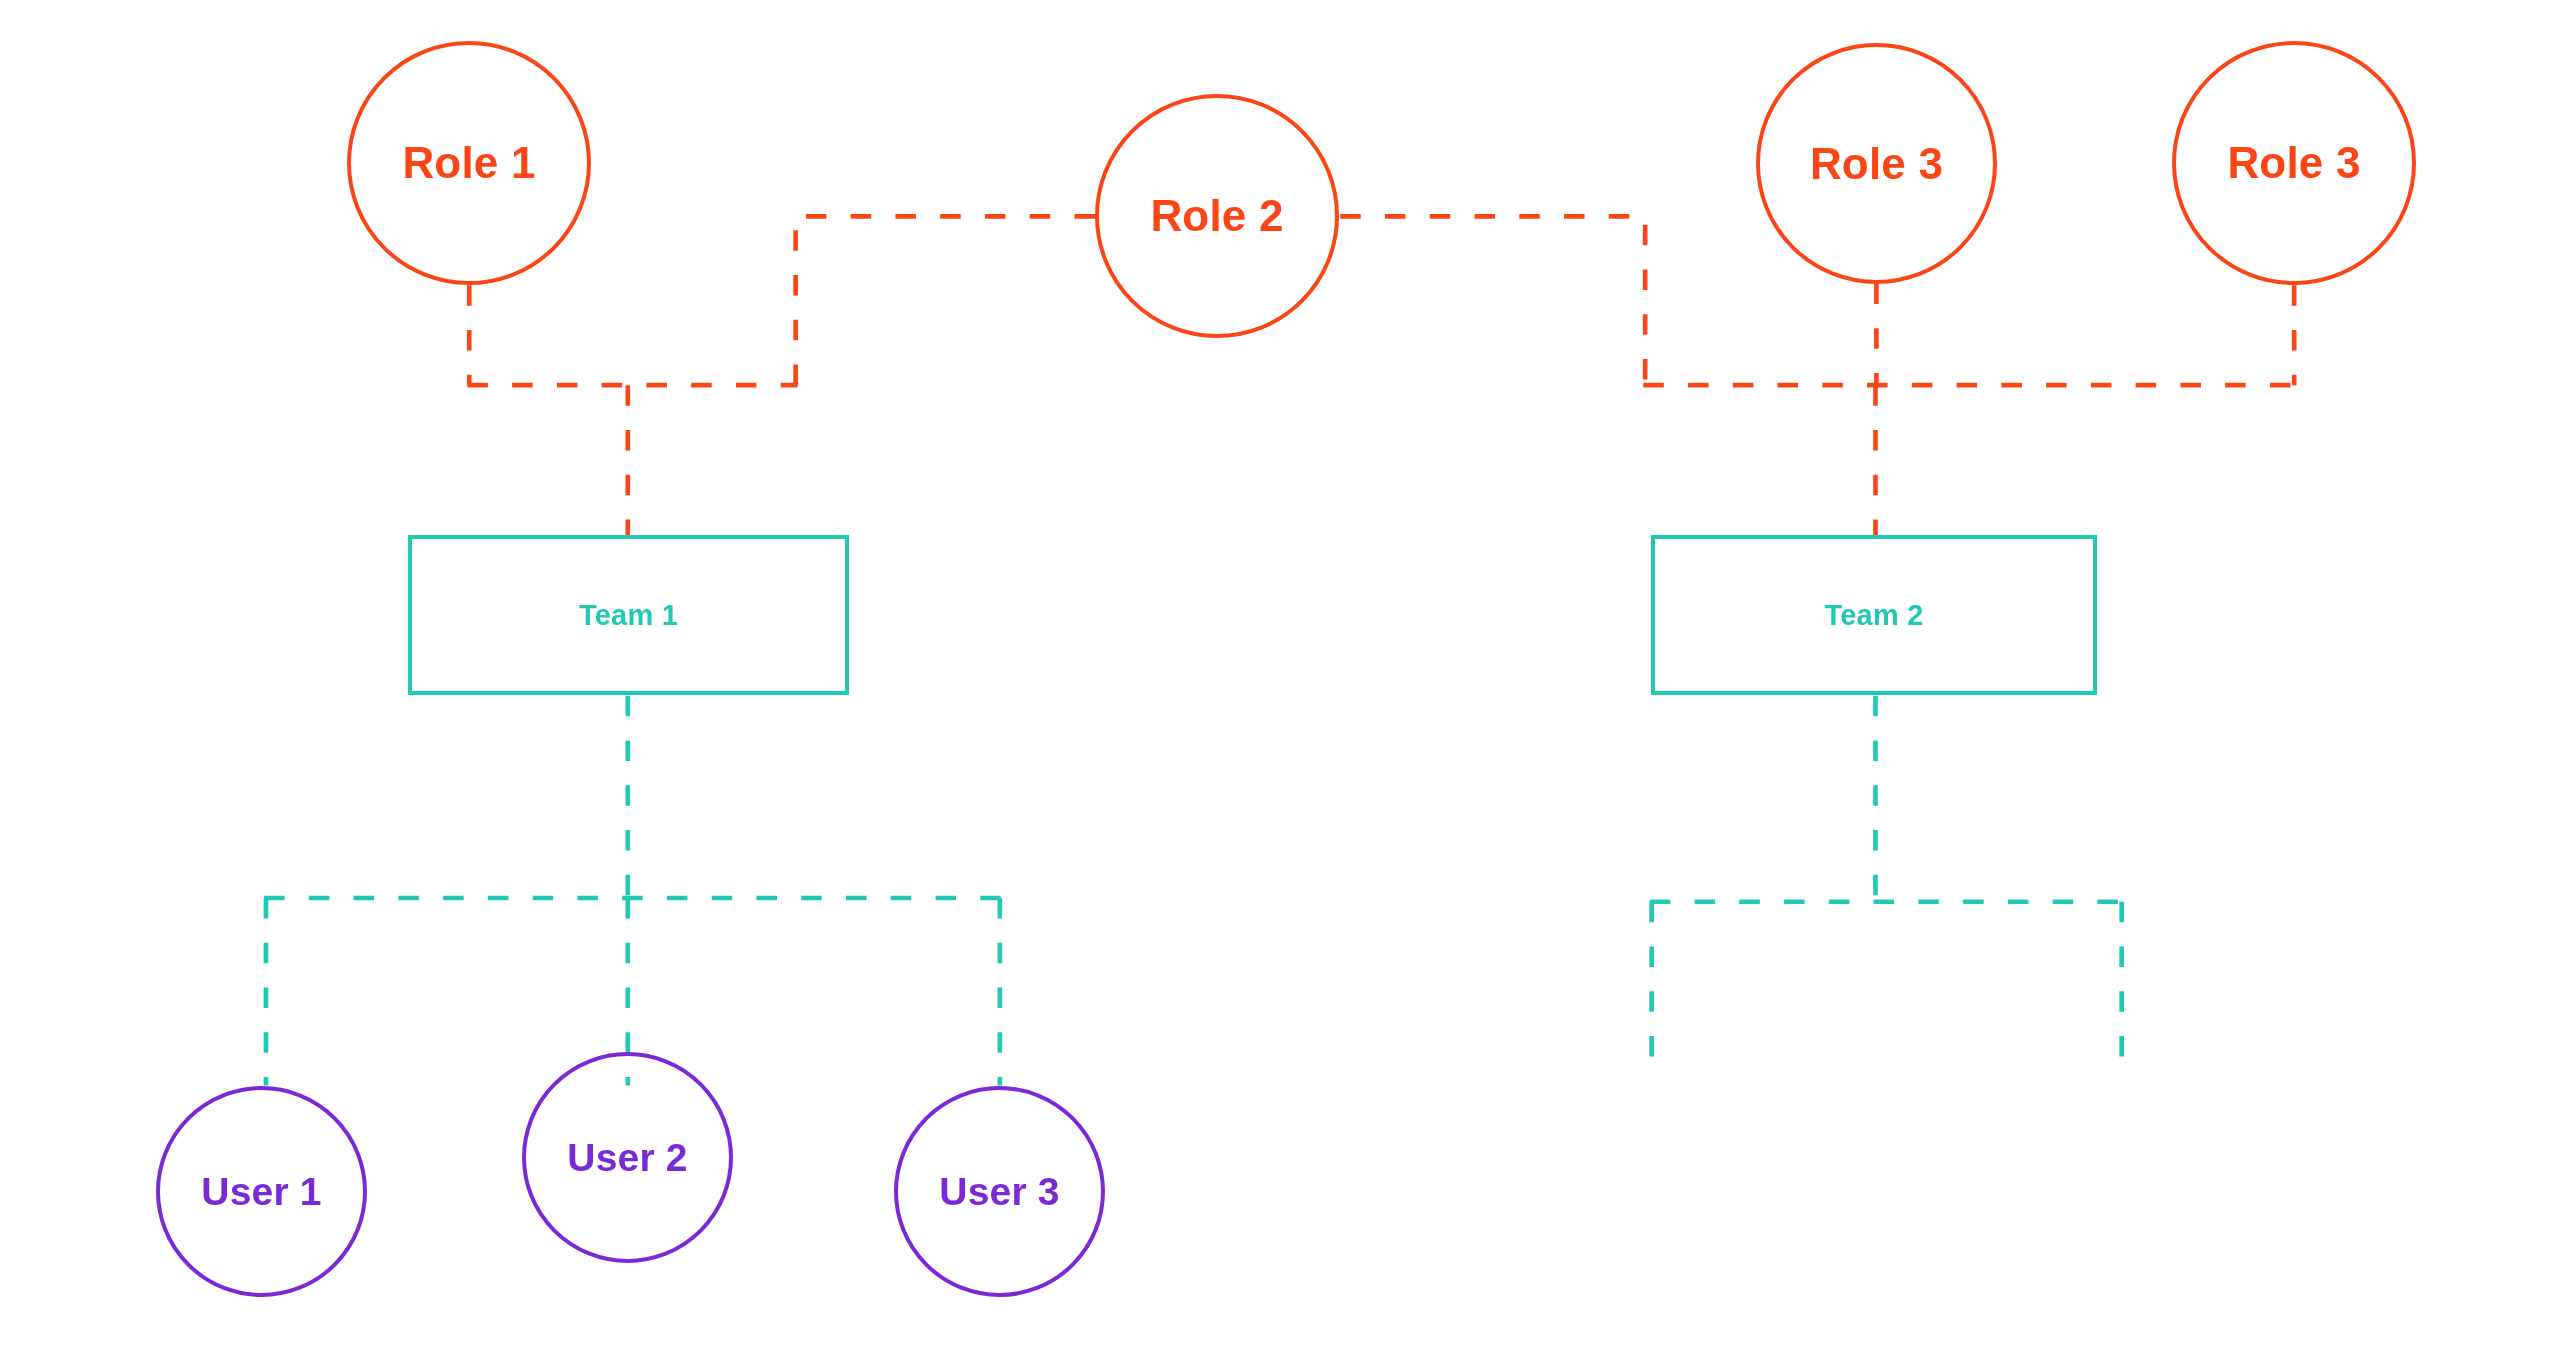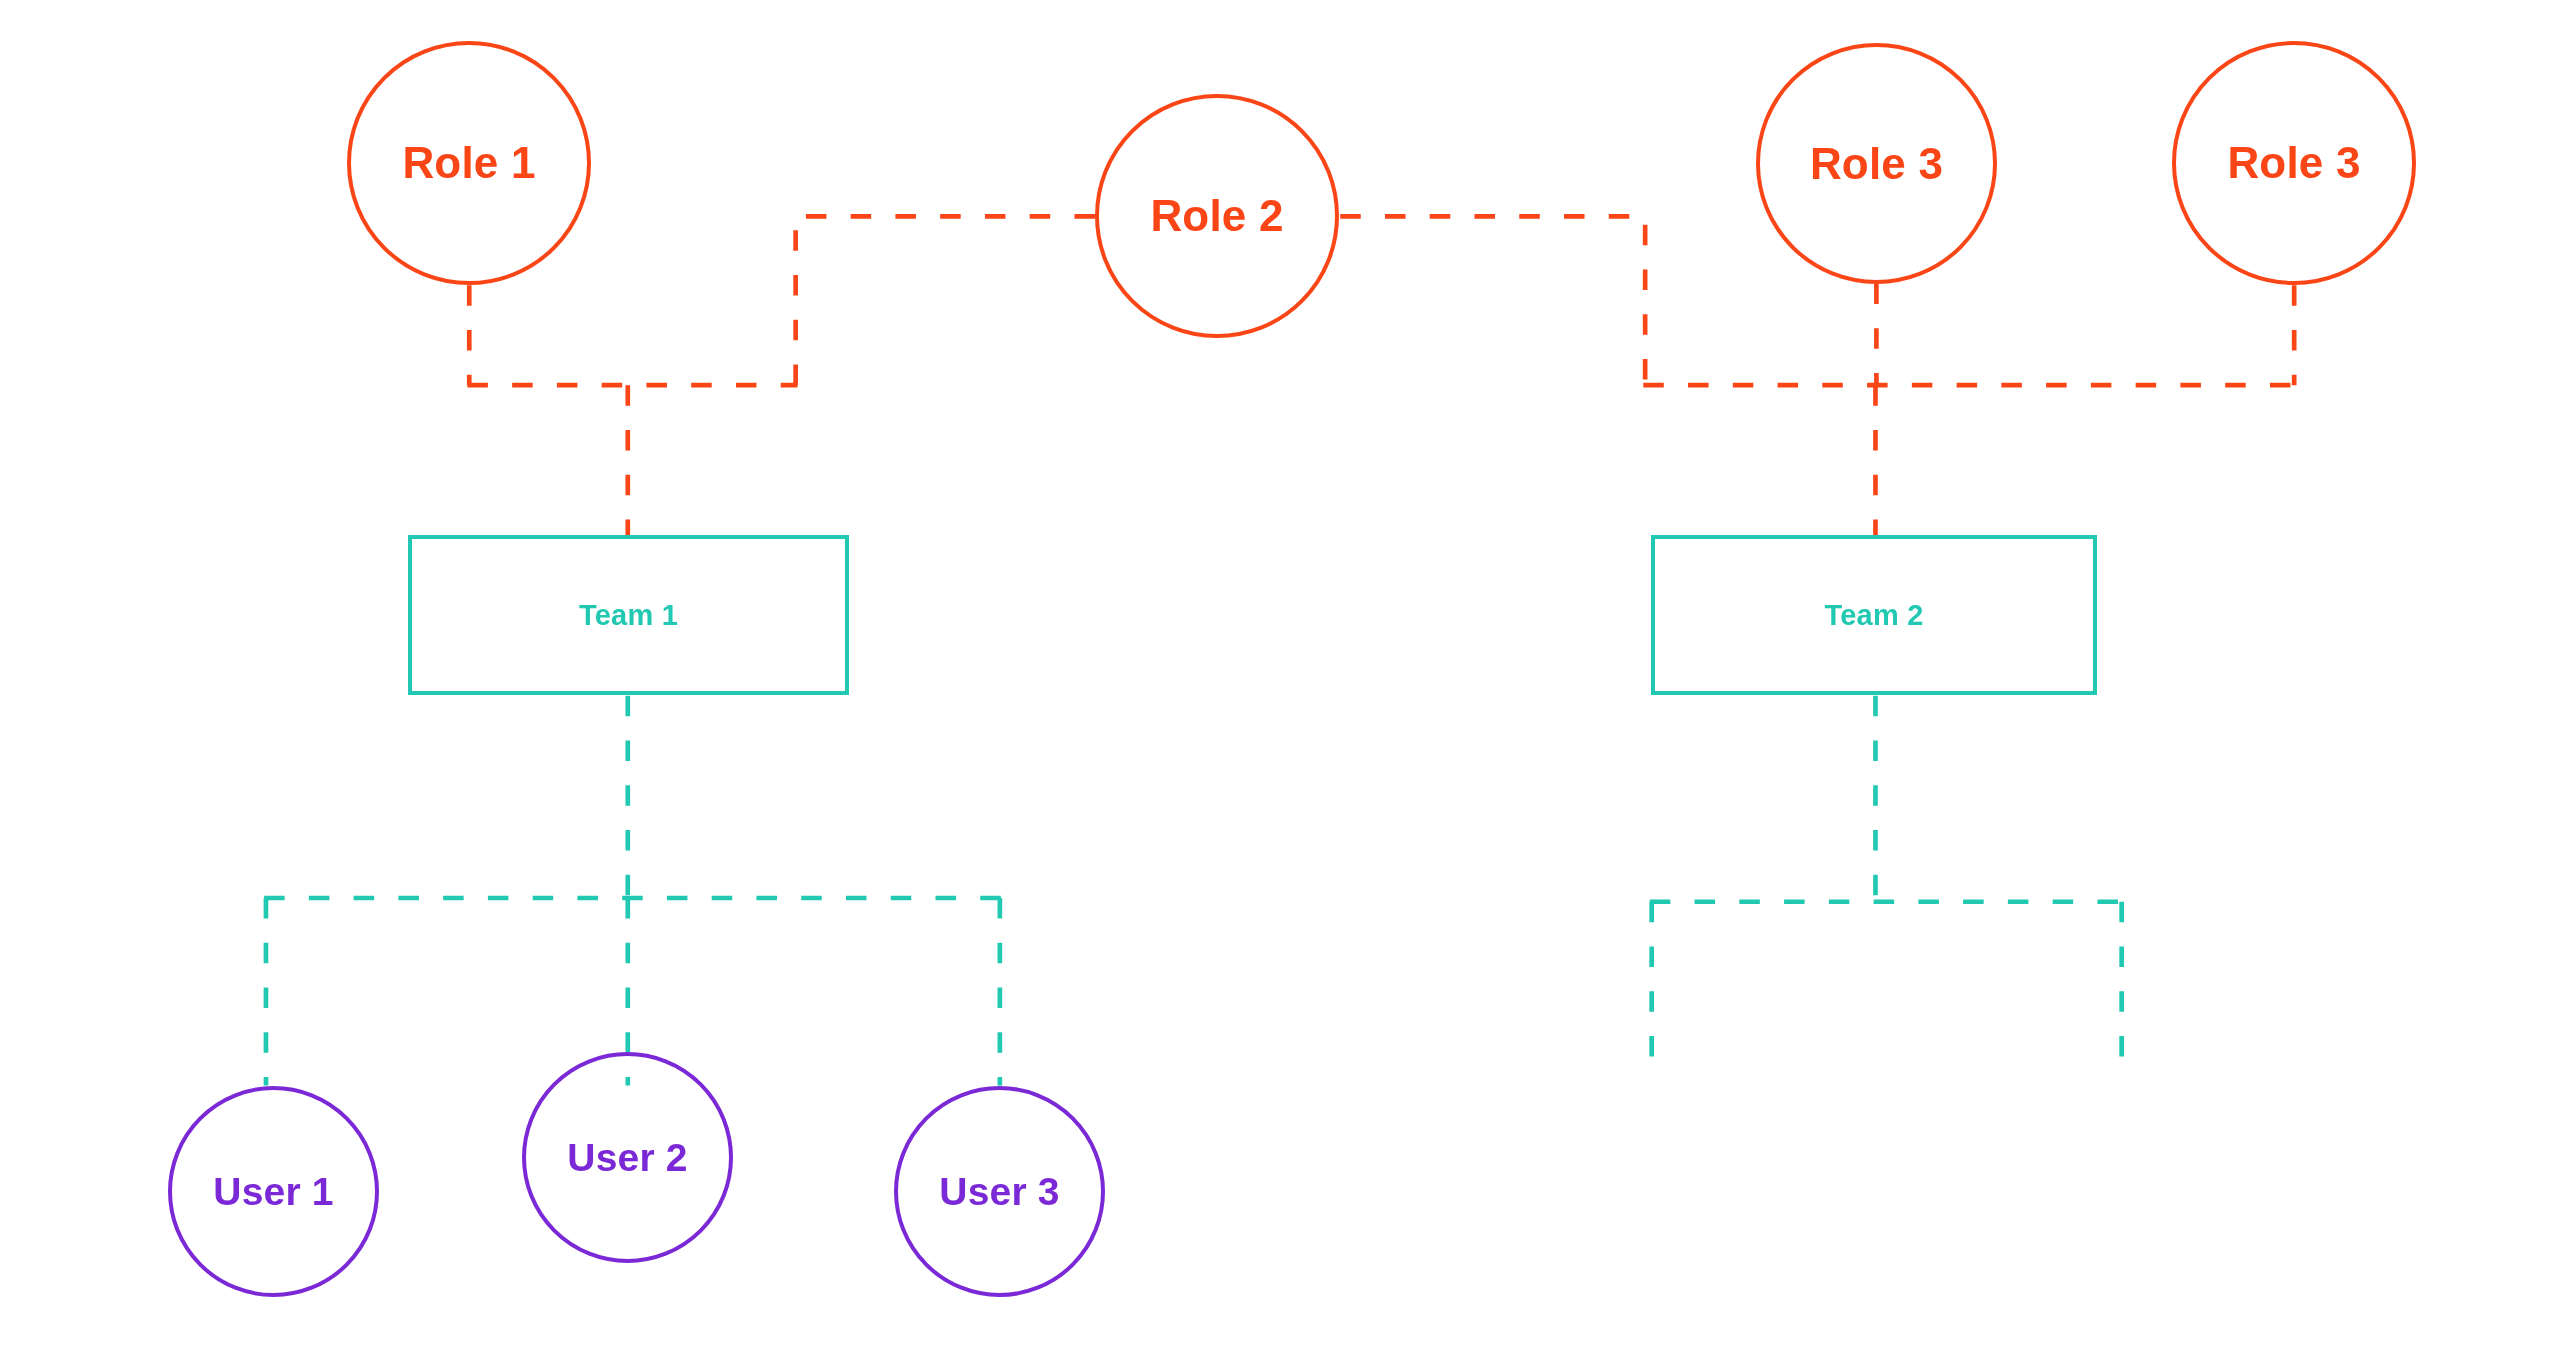--- a/index.html
+++ b/index.html
@@ -116,21 +116,21 @@
     <span class="node-label">Role 3</span>
   </div>
 
   <div class="node team-node" style="left:408px; top:535px; width:441px; height:160px;">
     <span class="node-label">Team 1</span>
   </div>
   <div class="node team-node" style="left:1651px; top:535px; width:446px; height:160px;">
     <span class="node-label">Team 2</span>
   </div>
 
-  <div class="node user-node" style="left:168px; top:1086px; width:211px; height:211px;">
+  <div class="node user-node" style="left:156px; top:1086px; width:211px; height:211px;">
     <span class="node-label">User 1</span>
   </div>
   <div class="node user-node" style="left:522px; top:1052px; width:211px; height:211px;">
     <span class="node-label">User 2</span>
   </div>
   <div class="node user-node" style="left:894px; top:1086px; width:211px; height:211px;">
     <span class="node-label">User 3</span>
   </div>
 
 </div>

